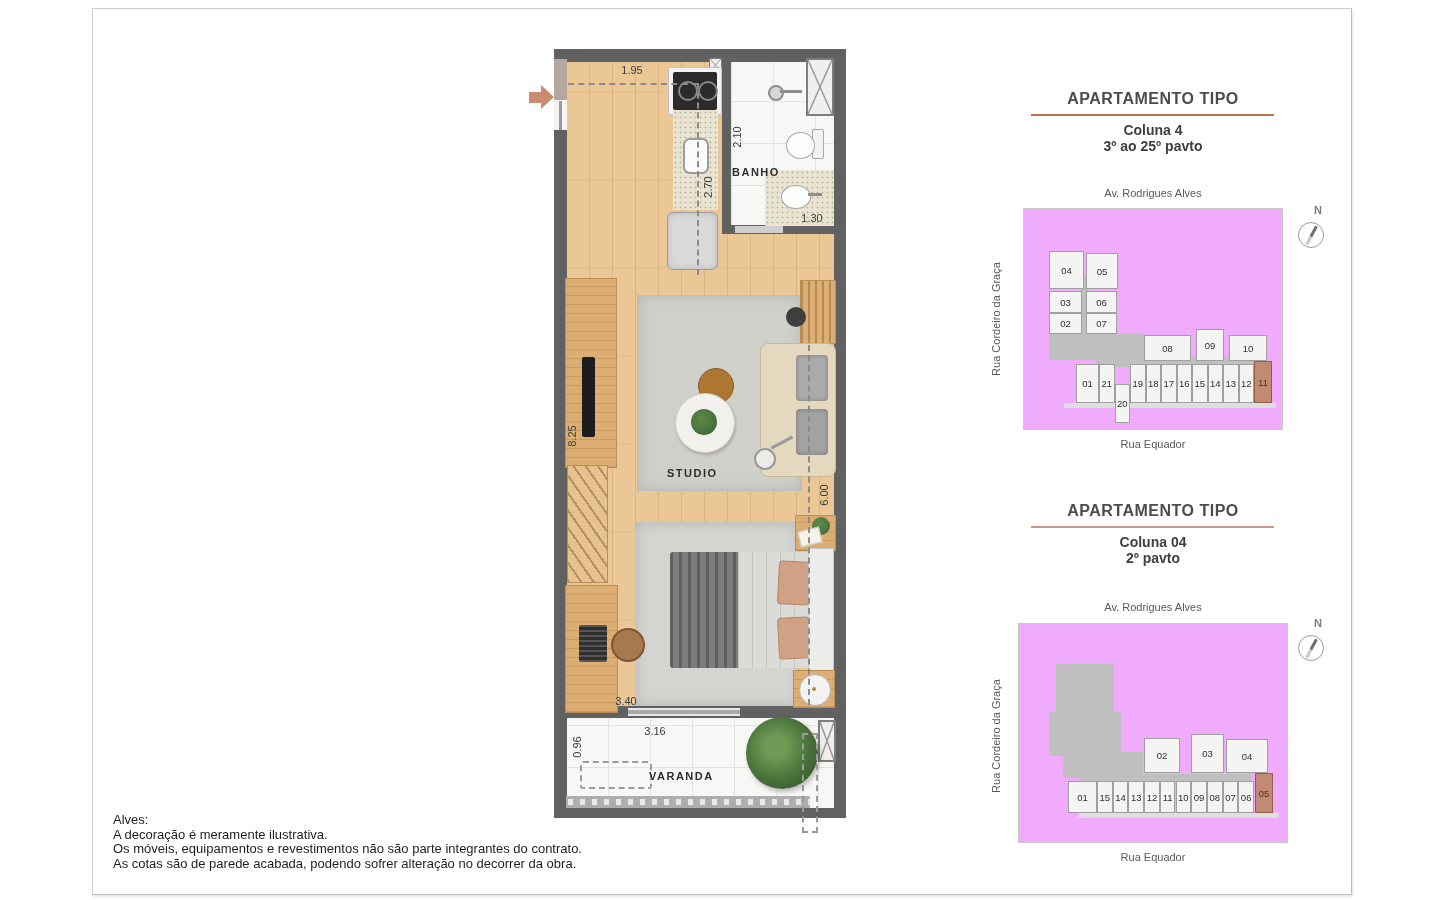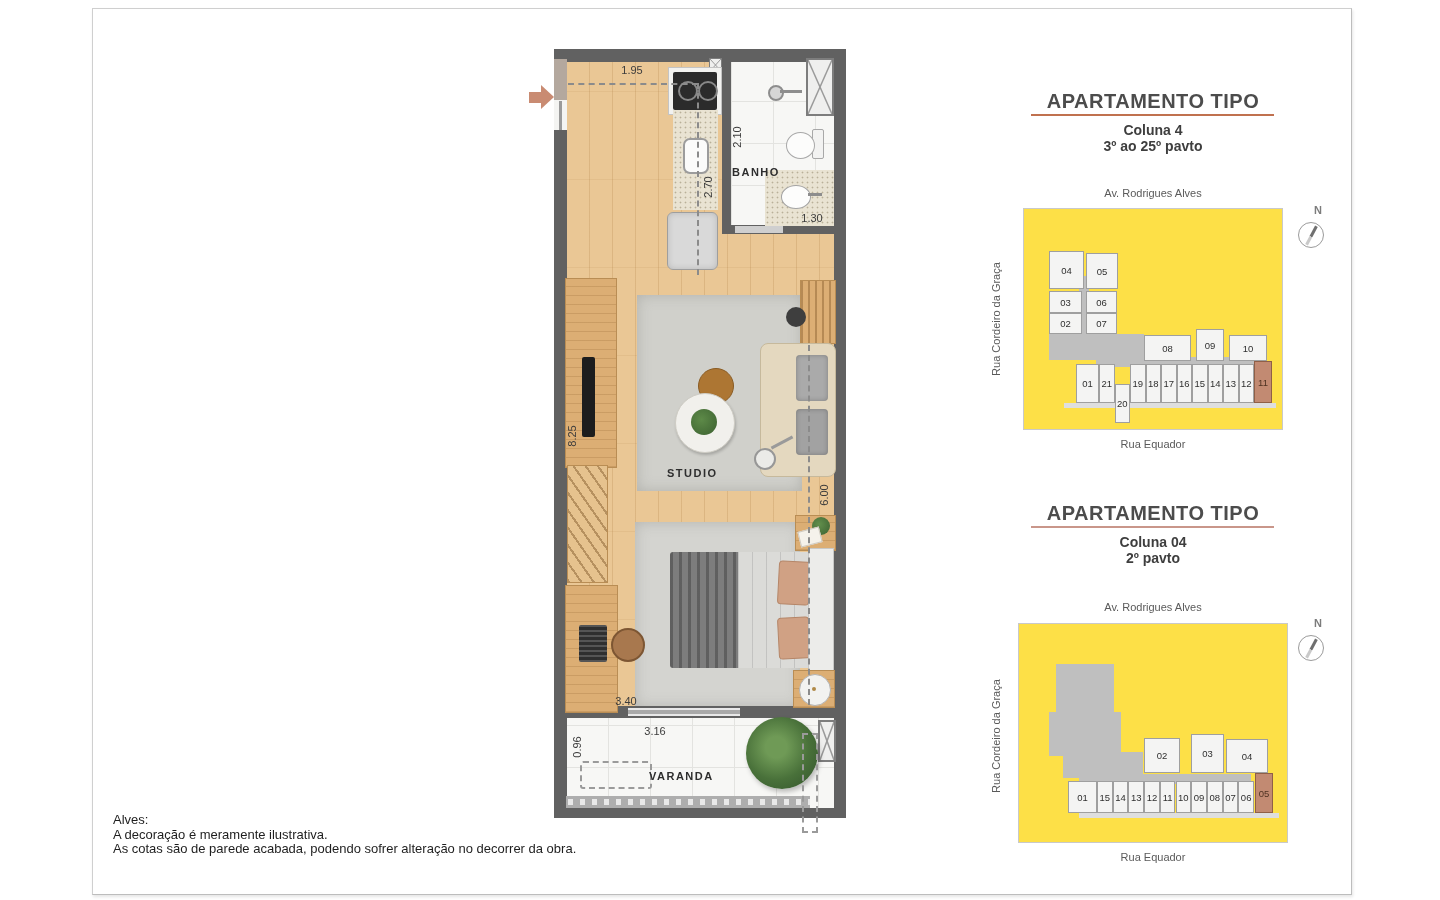--- a/index.html
+++ b/index.html
@@ -29,28 +29,28 @@
   .xbox svg{width:100%;height:100%;display:block;}
   .dim{position:absolute;font-size:11px;color:#3c3c3c;text-align:center;white-space:nowrap;}
   .vdim{transform:rotate(-90deg);transform-origin:center;}
   .room{position:absolute;font-size:11px;font-weight:bold;letter-spacing:1.5px;color:#2e2e2e;text-align:left;}
   .dash-h{position:absolute;border-top:2px dashed #8b8b8b;height:0;}
   .dash-v{position:absolute;border-left:2px dashed #8b8b8b;width:0;}
   .dash-box{position:absolute;border:2px dashed #9a9a9a;box-sizing:border-box;}
   .circ{position:absolute;border-radius:50%;}
   
   .sec{position:absolute;}
-  .sec .title{position:absolute;left:0;right:0;text-align:center;font-size:20px;font-weight:bold;
+  .sec .title{position:absolute;left:0;right:0;text-align:center;font-size:16px;font-weight:bold;
               color:#4c4c4c;letter-spacing:.5px;white-space:nowrap;}
   .sec .rule{position:absolute;height:2px;}
   .sec .sub{position:absolute;left:0;right:0;text-align:center;font-size:14px;font-weight:bold;color:#3e3e3e;white-space:nowrap;}
   .street{position:absolute;left:0;right:0;text-align:center;font-size:11px;color:#5a5a5a;white-space:nowrap;}
   .street-v{position:absolute;width:160px;text-align:center;font-size:11px;color:#5a5a5a;
             transform:rotate(-90deg);transform-origin:center;white-space:nowrap;}
-  .kp{position:absolute;background:#fde047;border:1px solid #c9c9c9;box-sizing:border-box;}
+  .kp{position:absolute;background:#f0abfc;border:1px solid #c9c9c9;box-sizing:border-box;}
   .kp .grey{position:absolute;background:#bfbfbf;}
   .kp .shadow{position:absolute;background:#dedede;}
   .kp-units{position:absolute;left:0;top:0;right:0;bottom:0;}
   .unit{position:absolute;background:#f4f4f3;border:1px solid #9f9f9f;box-sizing:border-box;
         display:flex;align-items:center;justify-content:center;font-size:9.5px;color:#2f2f2f;}
   .unit.hl{background:#c28a72;border-color:#8f5f47;color:#4f3222;}
   .compass{position:absolute;width:26px;height:26px;border:1.5px solid #9b9b9b;border-radius:50%;box-sizing:border-box;}
   .needle{position:absolute;left:11px;top:2px;width:3px;height:21px;background:linear-gradient(#6f6f6f 55%,#c9c9c9 55%);
           transform:rotate(28deg);}
   .nlabel{position:absolute;font-size:11px;font-weight:bold;color:#7c7c7c;}
@@ -269,14 +269,15 @@
   <div class="street-v" style="left:-102px;top:228px;">Rua Cordeiro da Graça</div>
   <div class="compass" style="left:280px;top:133px;">
     <div class="needle"></div>
   </div>
   <div class="nlabel" style="left:296px;top:115px;">N</div>
 </div>
 
 <div class="notes">
   <div>Alves:</div>
   <div>A decoração é meramente ilustrativa.</div>
+  <div>Os móveis, equipamentos e revestimentos não são parte integrantes do contrato.</div>
   <div>As cotas são de parede acabada, podendo sofrer alteração no decorrer da obra.</div>
 </div>
 
 </body></html>

